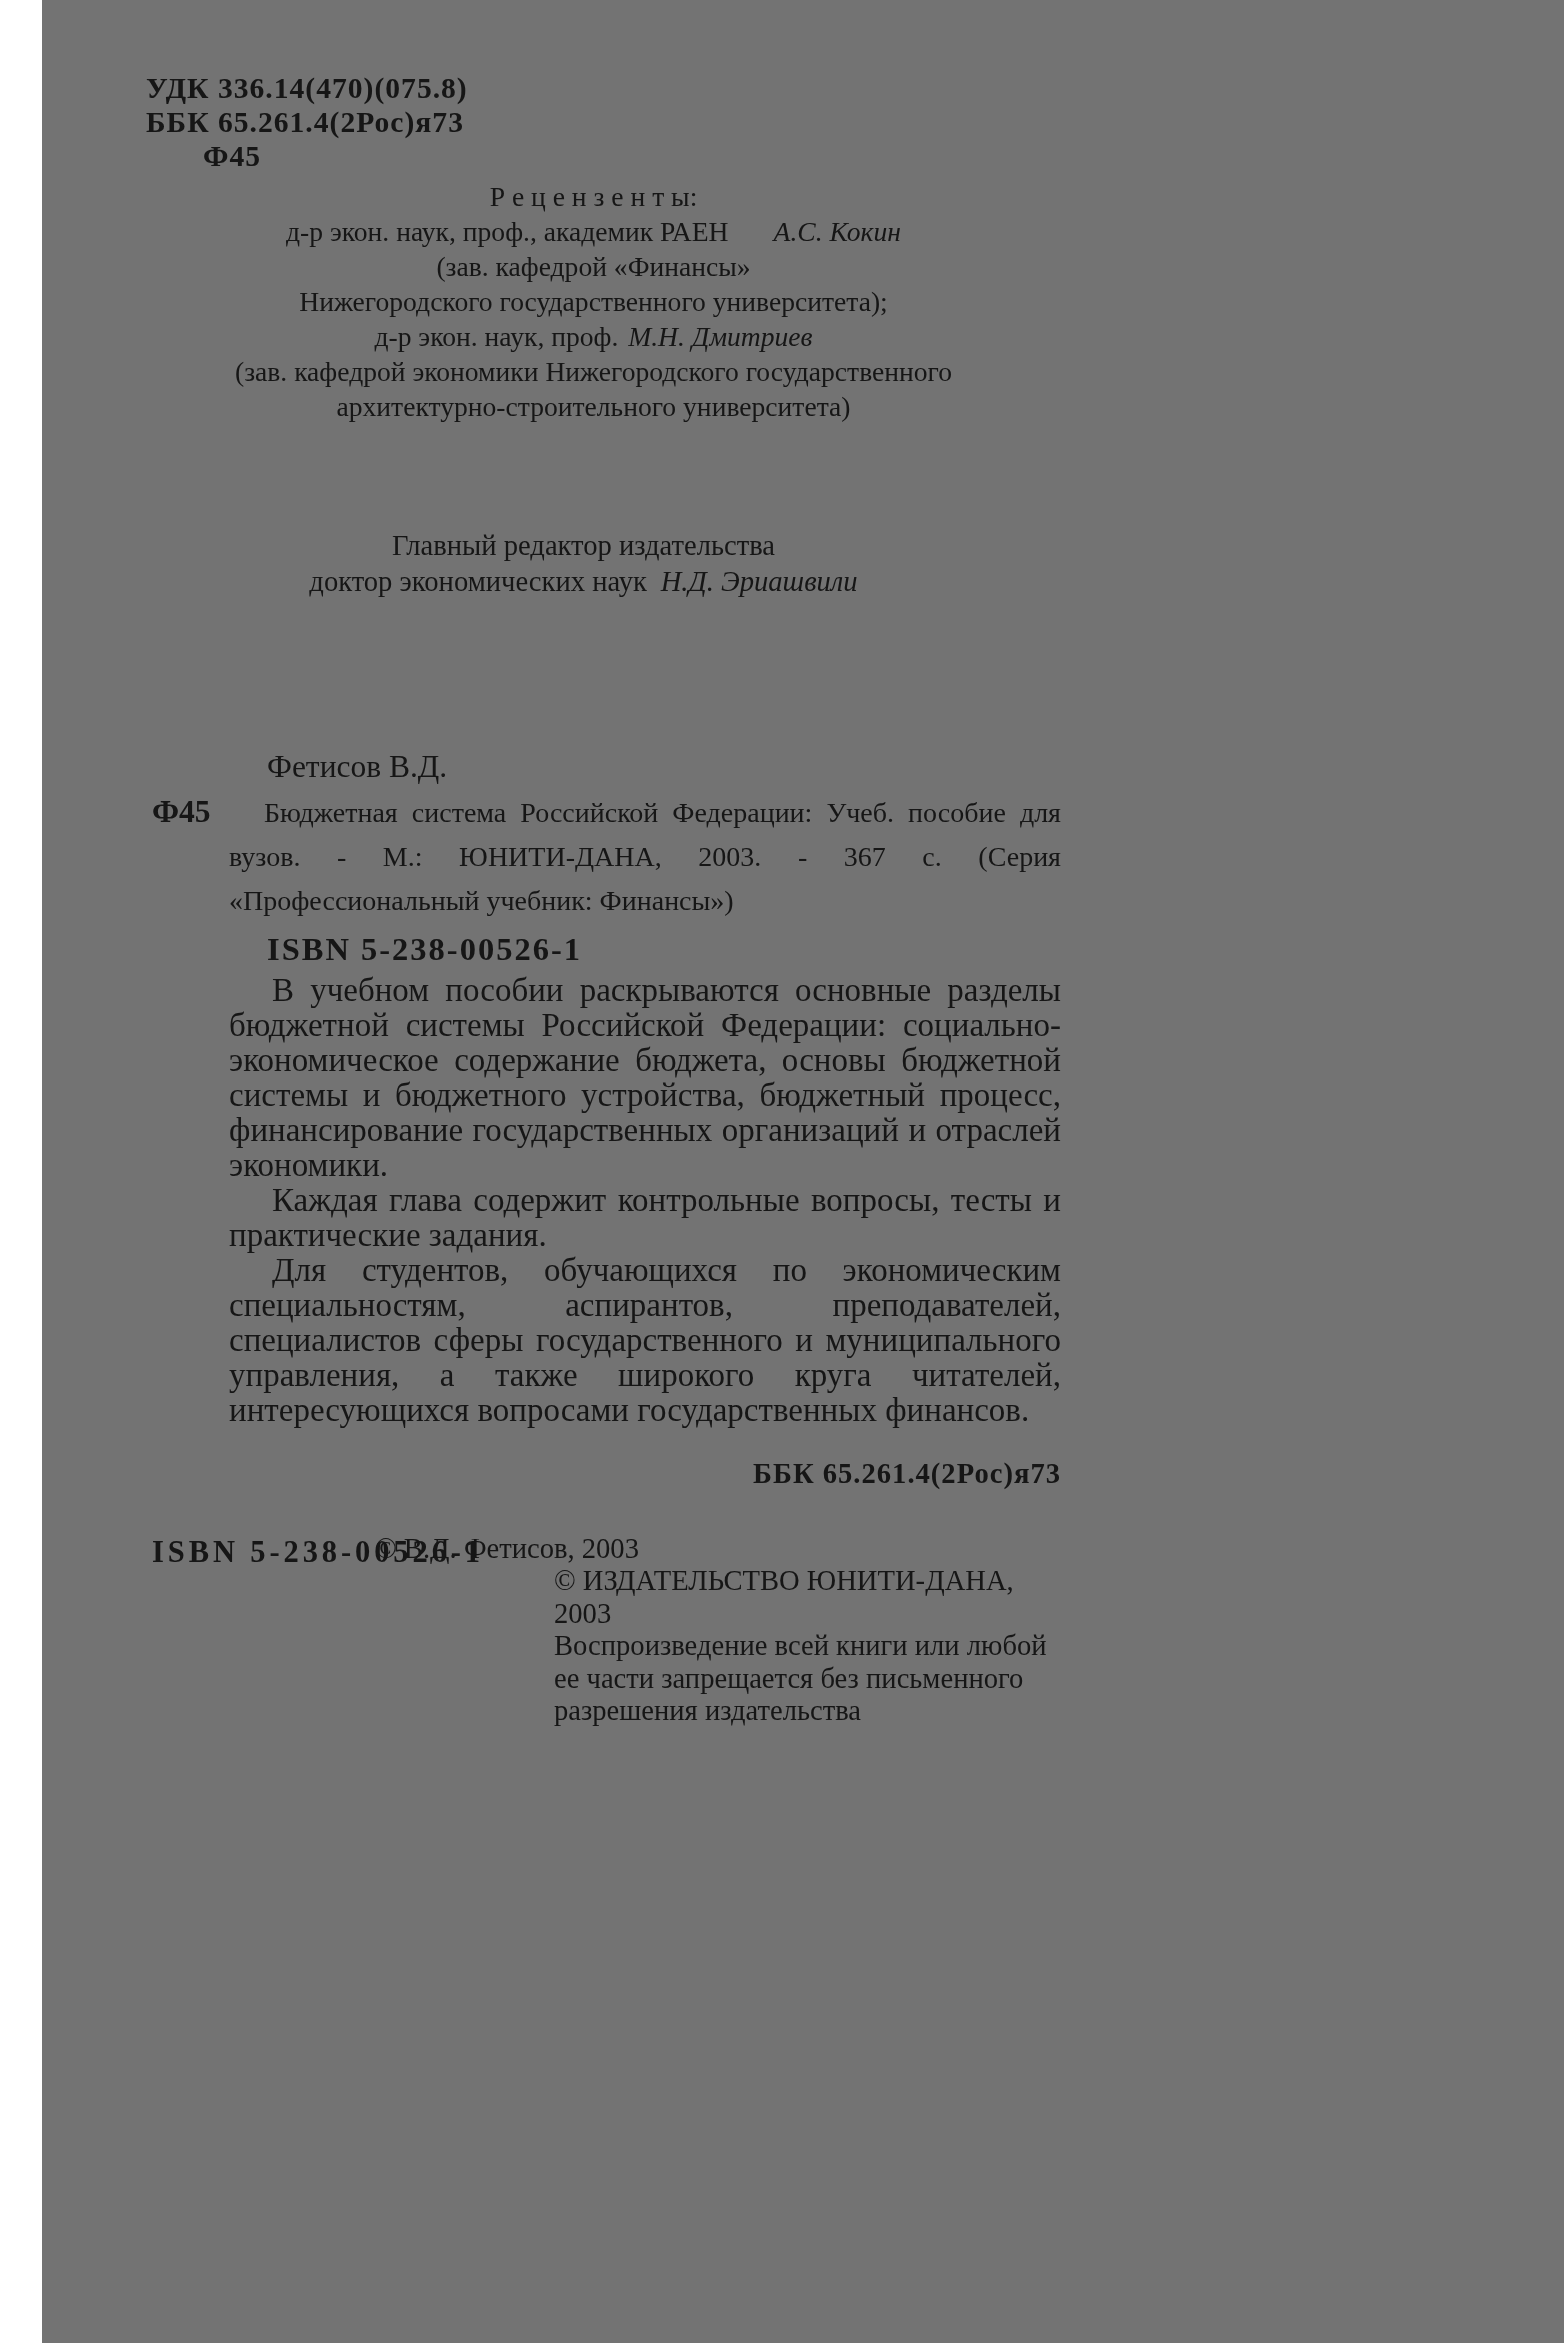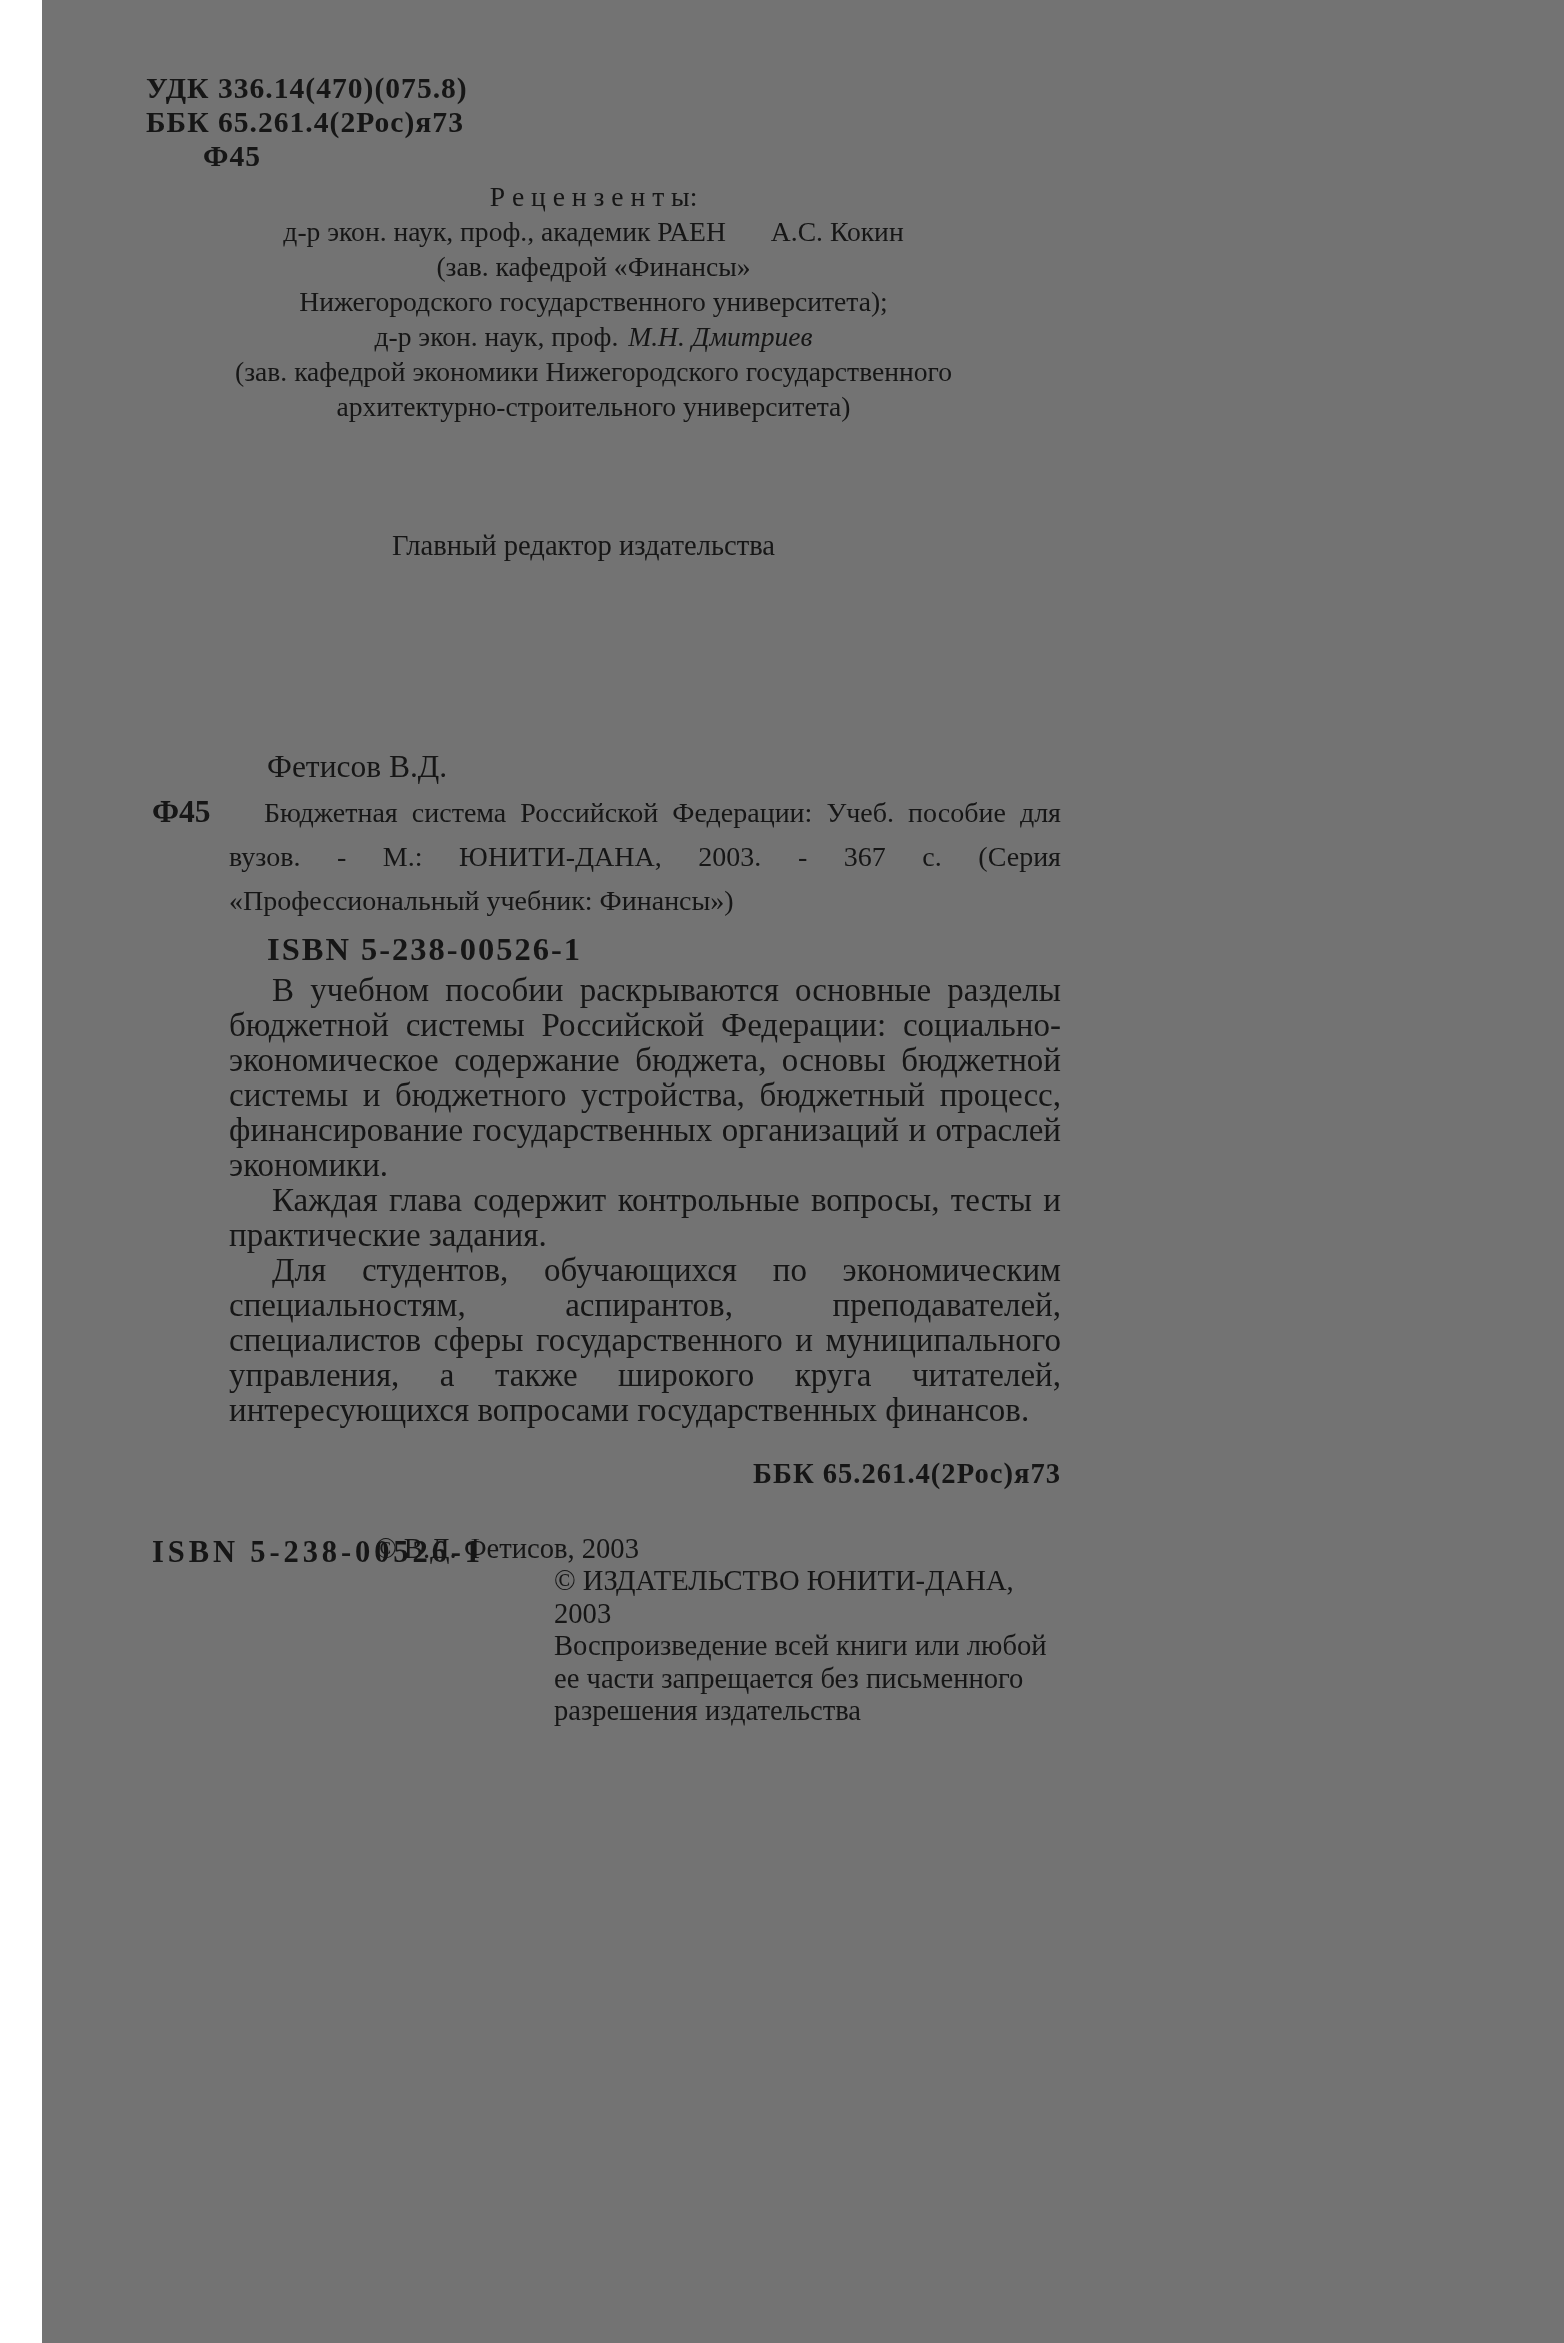--- a/index.html
+++ b/index.html
@@ -34,20 +34,21 @@
 
   
   .reviewers {
     top: 179px;
     left: 128px;
     width: 847px;
     font-size: 27.6px;
     line-height: 35px;
   }
   .rev-name {
+    font-style: italic;
     margin-left: 45px;
   }
   .rev-name-2 {
     font-style: italic;
     margin-left: 9.9px;
   }
 
   
   .editor {
     top: 528px;
@@ -152,20 +153,23 @@
     <div>Нижегородского государственного университета);</div>
     <div>
       <span>д-р экон. наук, проф.</span><span class="rev-name-2">М.Н. Дмитриев</span>
     </div>
     <div>(зав. кафедрой экономики Нижегородского государственного</div>
     <div>архитектурно-строительного университета)</div>
   </div>
 
   <div class="editor abs center">
     <div>Главный редактор издательства</div>
+    <div>
+      <span>доктор экономических наук</span><span class="editor-name">Н.Д. Эриашвили</span>
+    </div>
   </div>
 
   <div class="author-head abs">Фетисов В.Д.</div>
   <div class="catalog-sign abs">Ф45</div>
   <div class="catalog-desc abs just">Бюджетная система Российской Федерации: Учеб. пособие для вузов. - М.: ЮНИТИ-ДАНА, 2003. - 367 с. (Серия «Профессиональный учебник: Финансы»)</div>
   <div class="isbn-top abs">ISBN 5-238-00526-1</div>
 
   <div class="lower abs">
     <p class="body-par">В учебном пособии раскрываются основные разделы бюджетной системы Российской Федерации: социально-экономическое содержание бюджета, основы бюджетной системы и бюджетного устройства, бюджетный процесс, финансирование государственных организаций и отраслей экономики.</p>
     <p class="body-par">Каждая глава содержит контрольные вопросы, тесты и практические задания.</p>

